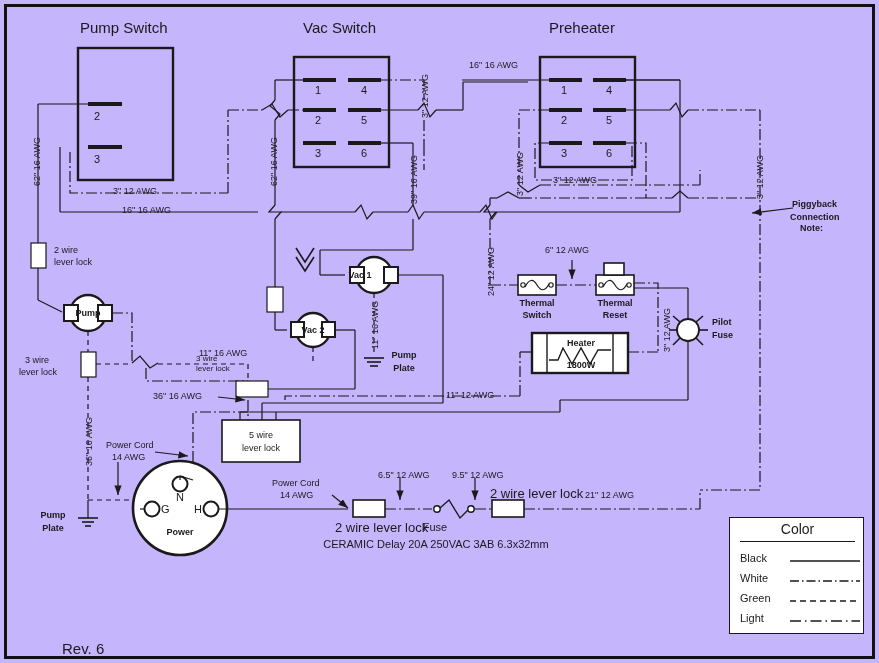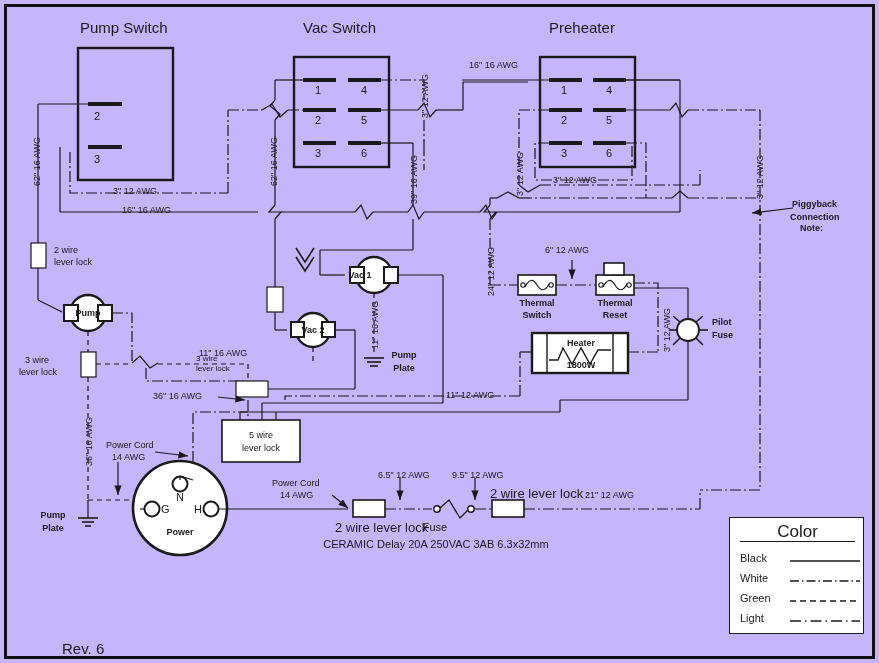--- a/index.html
+++ b/index.html
@@ -9,21 +9,21 @@
   svg.layer{position:absolute;left:0;top:0;width:879px;height:663px;}
   .lbl{position:absolute;font-family:"Liberation Sans", sans-serif;color:#1a1a1a;white-space:nowrap;line-height:1.12;}
   .ttl{font-size:15px;}
   .sw-num{font-size:11px;}
   .awg{font-size:9px;}
   .awg-sm{font-size:8px;}
   .ctr{text-align:center;}
   .vert{transform-origin:0 0;}
   .maintitle{font-size:17px;}
   .footer{font-size:11px;}
-  .legend-title{font-size:17px;}
+  .legend-title{font-size:14px;}
   .legend-item{font-size:11px;}
   .rev{font-size:15px;margin-top:45px;}
   .note{font-size:9px;font-weight:bold;text-align:center;line-height:1.35;}
   .devname{font-size:9px;font-weight:bold;}
   .tiny{font-size:13px;}
 </style>
 </head>
 <body>
 
 <div id="root">

